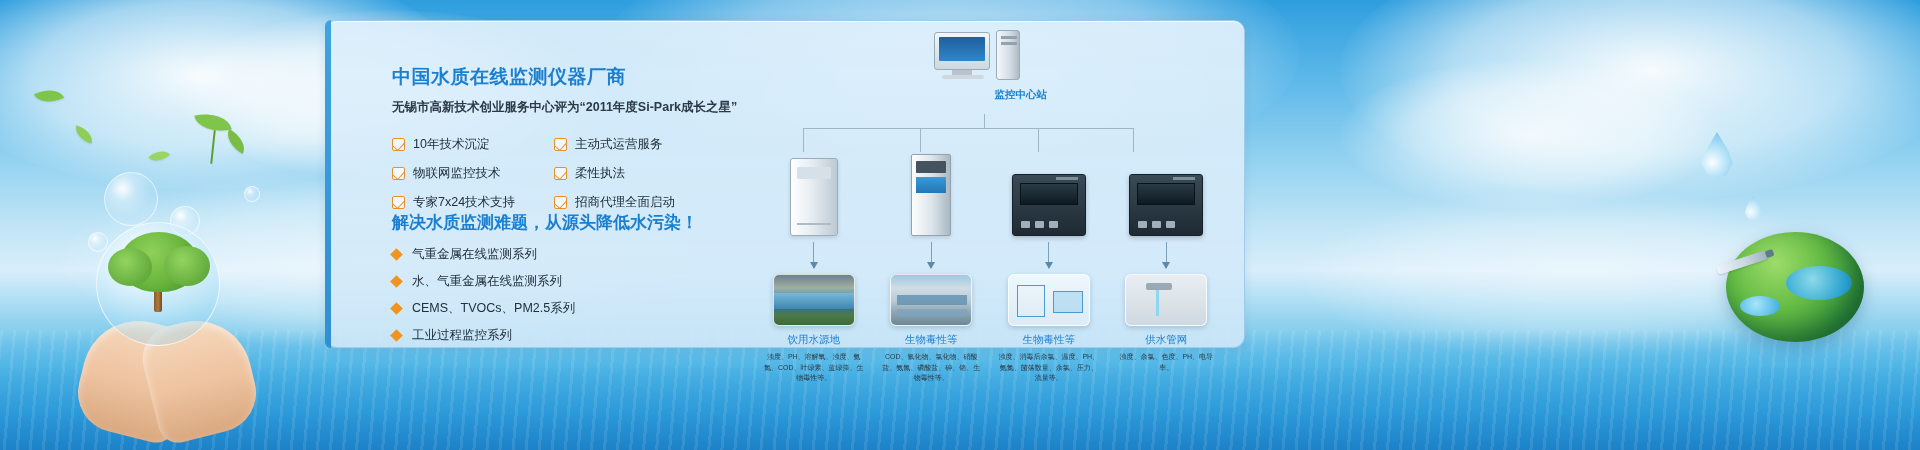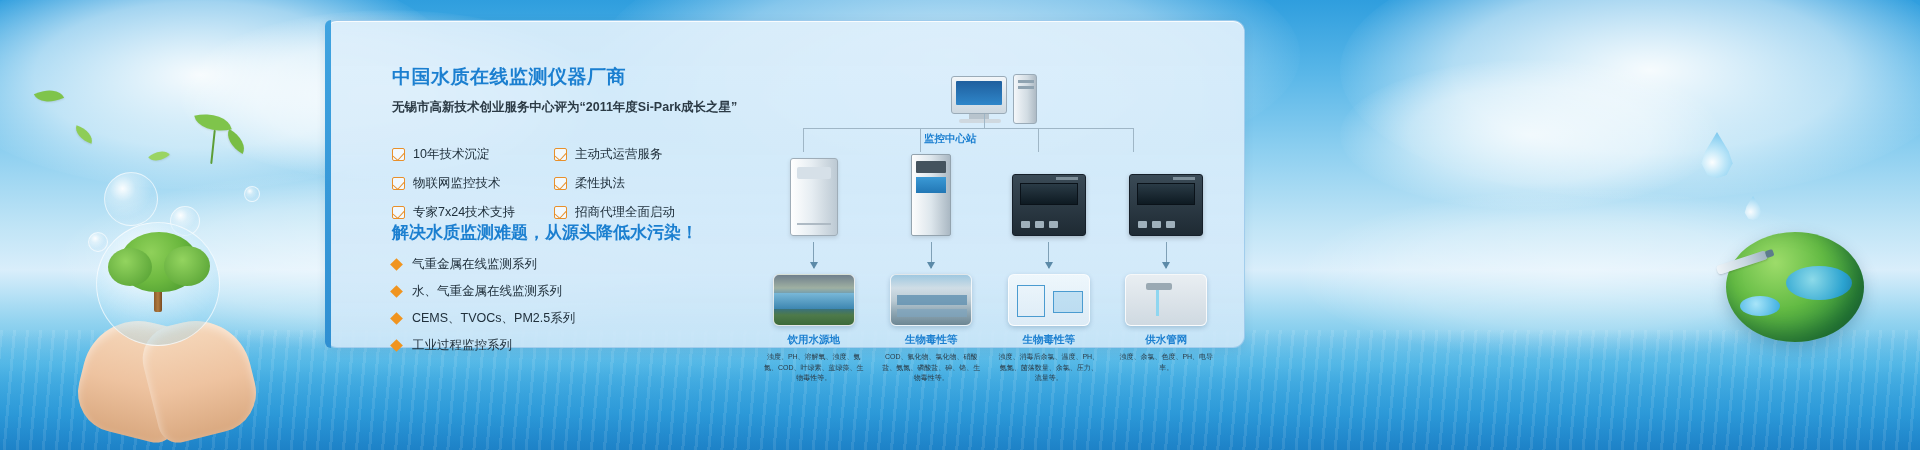--- a/index.html
+++ b/index.html
@@ -135,21 +135,21 @@
   
   .left-col { position:absolute; left:392px; top:42px; width:330px; }
   .h1 {
     font-size:19px; font-weight:bold; color:#1b7fd0; letter-spacing:.5px;
     white-space:nowrap;
     margin-top:22px;
   }
   .sub {
     margin-top:9px; font-size:12.5px; color:#2b3a45; white-space:nowrap; font-weight:bold;
   }
-  .checks { margin-top:30px; display:grid; grid-template-columns:162px 1fr; row-gap:12px; }
+  .checks { margin-top:20px; display:grid; grid-template-columns:162px 1fr; row-gap:12px; }
   .chk { display:flex; align-items:center; gap:8px; }
   .chk-box {
     width:13px; height:13px; border:1.5px solid #e8902a; border-radius:2px;
     position:relative; flex:none; background:rgba(255,255,255,.7);
   }
   .chk-box:after{
     content:""; position:absolute; left:2px; top:1px; width:6px; height:9px;
     border:solid #e8902a; border-width:0 1.6px 1.6px 0; transform:rotate(42deg);
   }
   .chk-label { font-size:12.5px; color:#20303c; white-space:nowrap; }
@@ -158,21 +158,21 @@
     font-size:17px; font-weight:bold; color:#1b7fd0; white-space:nowrap;
   }
   .bullets { margin-top:12px; display:flex; flex-direction:column; gap:10px; }
   .bl { display:flex; align-items:center; gap:11px; }
   .dia { width:9px; height:9px; background:#f0941f; transform:rotate(45deg); flex:none; }
   .bl-label { font-size:12.5px; color:#20303c; white-space:nowrap; }
 
   
   .diagram { position:absolute; left:755px; top:32px; width:470px; height:300px; }
 
-  .center-node { position:absolute; left:169px; top:0; width:140px; text-align:left;margin-top:44px; }
+  .center-node { position:absolute; left:152px; top:0; width:140px; text-align:right; }
   .pc { position:relative; width:86px; height:48px; margin:0 auto; }
   .pc-mon {
     position:absolute; left:0; top:0; width:56px; height:38px; border-radius:3px;
     background:linear-gradient(180deg,#f2f6f9,#cdd8e0);
     border:1px solid #9aabb8;
   }
   .pc-screen { position:absolute; left:4px; top:4px; right:4px; bottom:8px; background:linear-gradient(180deg,#1f5f9e,#2f86c9); border-radius:1px; }
   .pc-stand { position:absolute; left:18px; top:38px; width:20px; height:5px; background:#b8c4cd; }
   .pc-base  { position:absolute; left:8px; top:43px; width:42px; height:4px; background:#cfd8df; border-radius:2px; }
   .pc-tower {
@@ -237,21 +237,21 @@
   .t2 { background:linear-gradient(180deg,#9fc8e0 0%,#cfdde6 26%,#b9c9d2 52%,#8fa7b4 74%,#6d8794 100%); }
   .t2:before{content:"";position:absolute;left:6px;top:20px;width:70px;height:10px;background:#5f90b0;opacity:.8;}
   .t2:after{content:"";position:absolute;left:6px;top:34px;width:70px;height:8px;background:#7ea4bd;opacity:.7;}
   .t3 { background:linear-gradient(180deg,#eef7fc,#dcebf6); }
   .t3:before{content:"";position:absolute;left:8px;top:10px;width:26px;height:30px;border:1.5px solid #4a9bd0;}
   .t3:after{content:"";position:absolute;left:44px;top:16px;width:28px;height:20px;border:1.5px solid #4a9bd0;background:rgba(120,190,230,.35);}
   .t4 { background:linear-gradient(180deg,#e9eef2,#cfd9e1); }
   .t4:before{content:"";position:absolute;left:20px;top:8px;width:26px;height:7px;background:#9aa9b3;border-radius:2px;}
   .t4:after{content:"";position:absolute;left:30px;top:15px;width:3px;height:26px;background:#8fd6f0;}
 
-  .cat-title { margin-top:7px; font-size:10.5px; font-weight:bold; color:#1b7fd0; }
+  .cat-title { margin-top:7px; font-size:10.5px; font-weight:normal; color:#1b7fd0; }
   .cat-desc {
     margin-top:5px; font-size:7px; line-height:1.5; color:#2b3a45; width:104px; text-align:center;
   }
 </style>
 </head>
 <body>
 
 <div class="sky">
   <div class="cloud c1"></div>
   <div class="cloud c2"></div>

